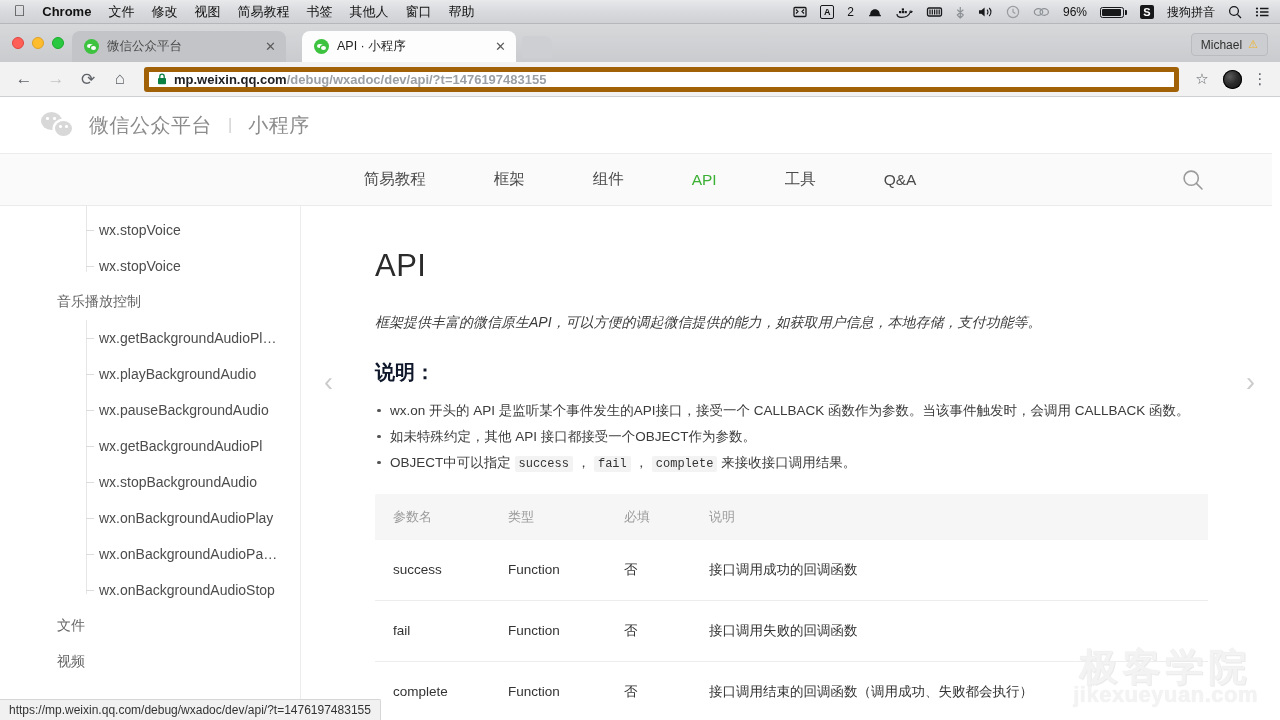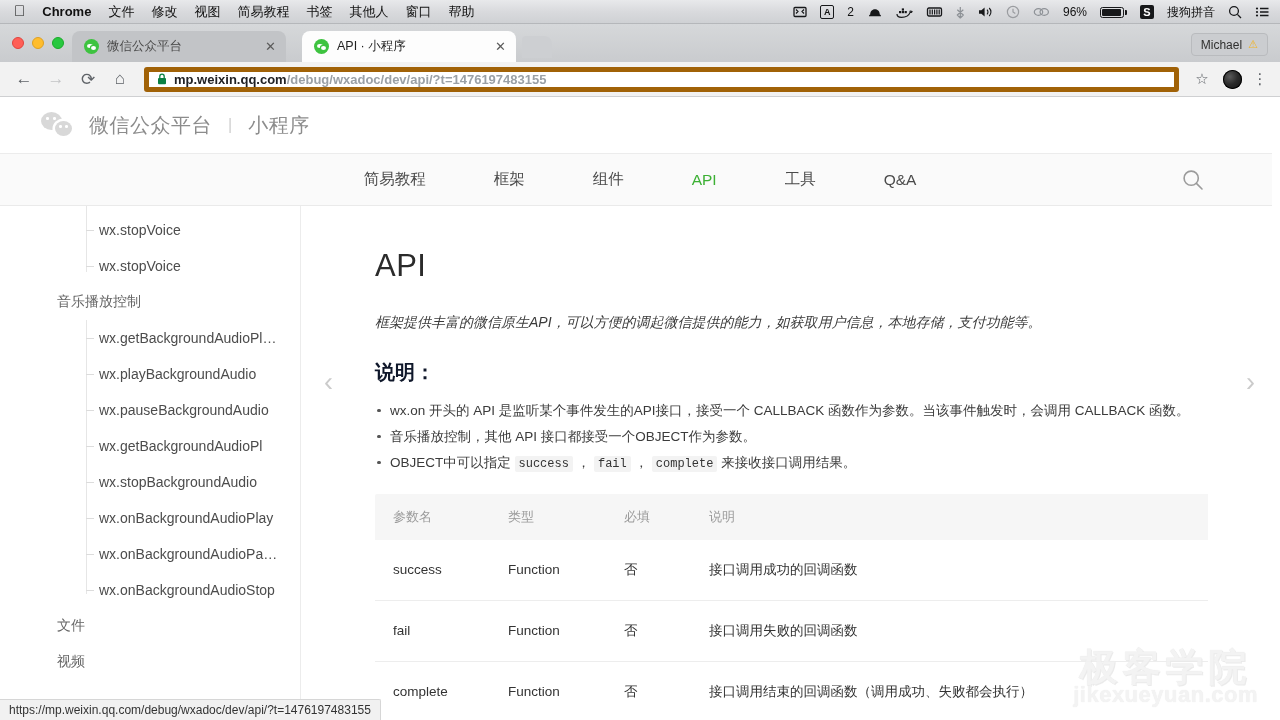--- a/index.html
+++ b/index.html
@@ -473,21 +473,21 @@
       <div class="sb-group">视频</div>
     </div>
 
     <div class="content">
       <h1 class="api-title">API</h1>
       <p class="api-intro">框架提供丰富的微信原生API，可以方便的调起微信提供的能力，如获取用户信息，本地存储，支付功能等。</p>
       <p class="api-note-label">说明：</p>
 
       <ul class="api-list">
         <li>wx.on 开头的 API 是监听某个事件发生的API接口，接受一个 CALLBACK 函数作为参数。当该事件触发时，会调用 CALLBACK 函数。</li>
-        <li>音乐播放控制，其他 API 接口都接受一个OBJECT作为参数。</li>
+        <li>如未特殊约定，其他 API 接口都接受一个OBJECT作为参数。</li>
         <li><span>OBJECT中可以指定 </span><code class="inl">success</code><span> ， </span><code class="inl">fail</code><span> ， </span><code class="inl">complete</code><span> 来接收接口调用结果。</span></li>
       </ul>
 
       <table class="api-table">
         <thead>
           <tr>
             <th>参数名</th>
             <th>类型</th>
             <th>必填</th>
             <th>说明</th>

